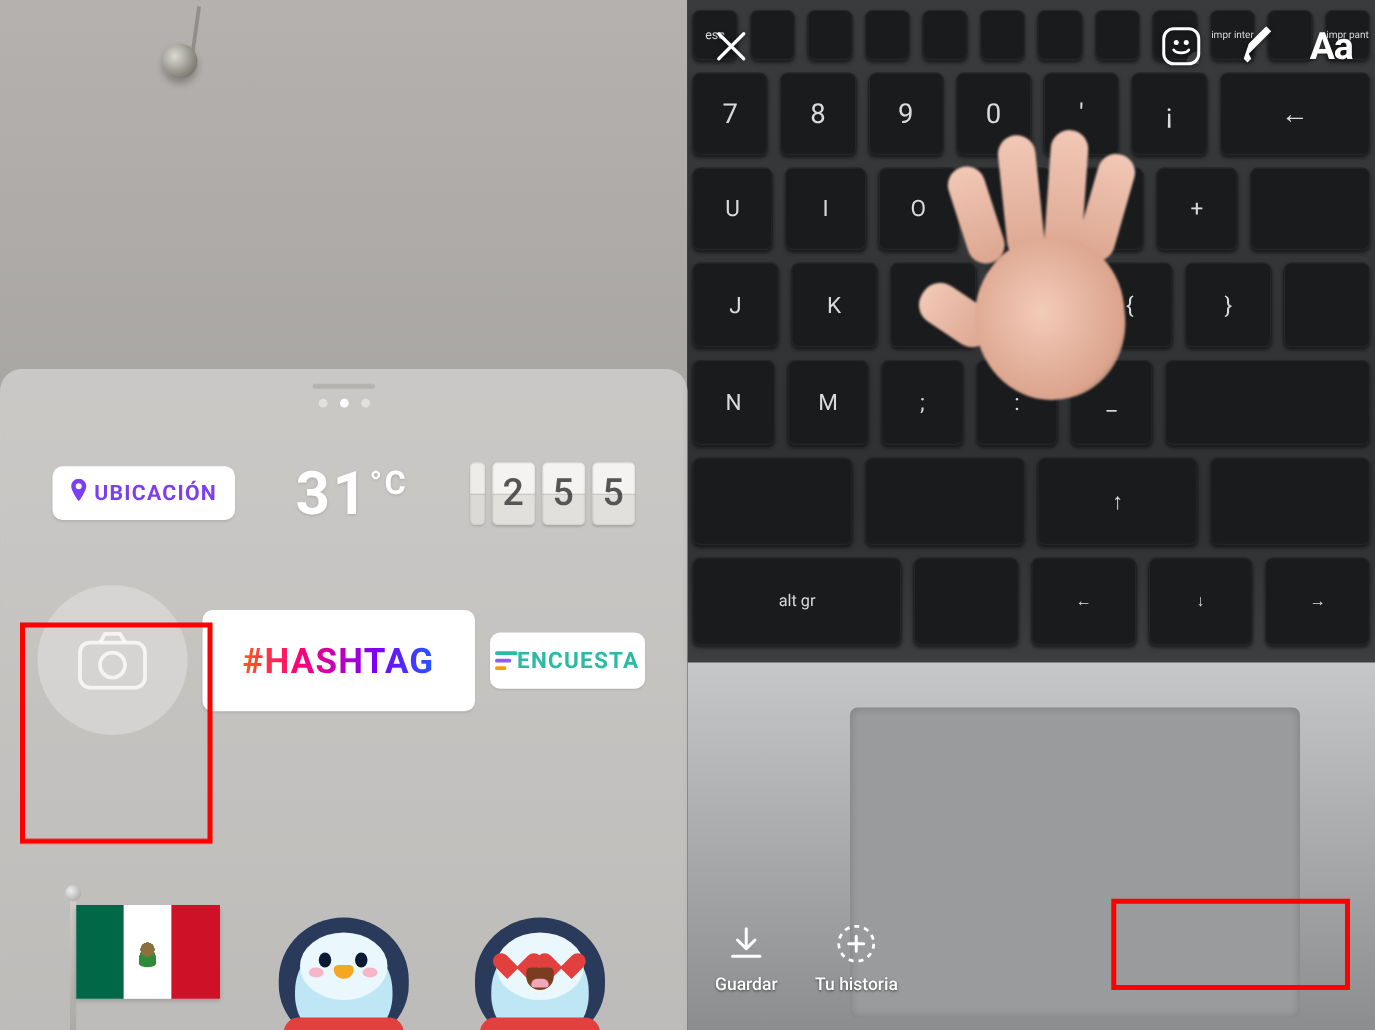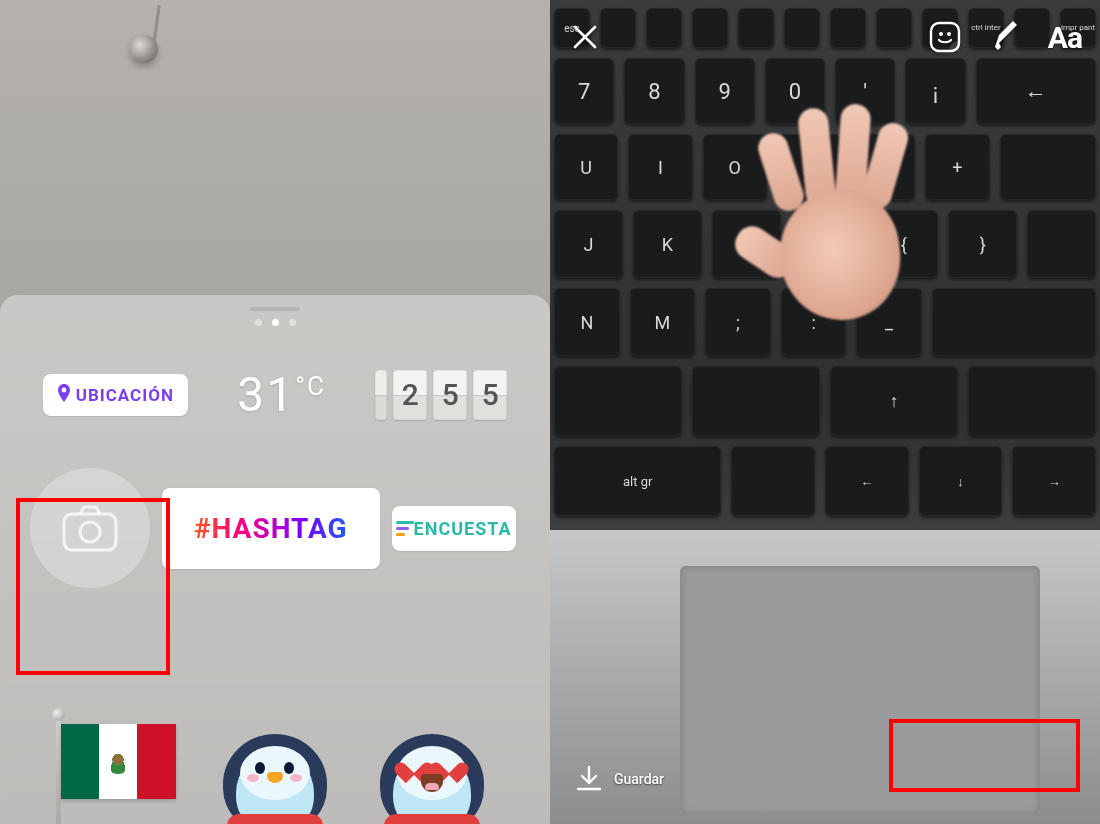--- a/index.html
+++ b/index.html
@@ -22,21 +22,21 @@
   .dot.active { background:#fff;}
 
   
   .row { display:flex; align-items:center; justify-content:space-around; padding:0 18px; }
   .row1 { margin-top:34px; }
 
   .pill { background:#fff; border-radius:8px; padding:10px 14px; font-weight:700; letter-spacing:1px; font-size:17px; display:flex; align-items:center; gap:5px; box-shadow:0 1px 2px rgba(0,0,0,.1);}
   .loc-pin { color:#7b3ff2; }
   .loc-text { color:#7b3ff2; }
 
-  .temp { color:#fff; font-size:48px; font-weight:400; letter-spacing:2px; text-shadow:0 1px 3px rgba(0,0,0,.15);}
+  .temp { color:#fff; font-size:48px; font-weight:700; letter-spacing:2px; text-shadow:0 1px 3px rgba(0,0,0,.15);}
   .temp sup{ font-size:26px; vertical-align:16px;}
 
   .flip { display:flex; gap:6px; align-items:center;}
   .flip-card { width:34px; height:50px; border-radius:4px; background:linear-gradient(#f4f3f1 49%,#e2e0dd 51%); box-shadow:0 1px 2px rgba(0,0,0,.15), inset 0 0 0 1px rgba(0,0,0,.05); position:relative; font-size:30px; font-weight:500; color:#555; display:flex; align-items:center; justify-content:center;}
   .flip-card::after{content:""; position:absolute; left:0; right:0; top:50%; height:1px; background:rgba(0,0,0,.1);}
   .flip-card.small{ width:12px; background:linear-gradient(#edece9 49%,#dcdad7 51%);}
 
   
   .row2 { margin-top:45px; align-items:center; gap:12px; justify-content:flex-start; padding:0 30px;}
   .cam-circle { width:120px; height:120px; border-radius:50%; background:rgba(255,255,255,.28); display:flex; align-items:center; justify-content:center;}
@@ -115,21 +115,21 @@
 
   
   .top-bar { position:absolute; top:14px; left:0; right:0; height:46px; display:flex; align-items:center; justify-content:space-between; padding:0 18px; }
   .top-right{ display:flex; align-items:center; gap:26px;text-align:center;}
   .ico { width:34px; height:34px; color:#fff; display:flex; align-items:center; justify-content:center;}
   .close-ico svg, .sticker-ico svg, .draw-ico svg { filter: drop-shadow(0 1px 2px rgba(0,0,0,.5)); }
   .aa { color:#fff; font-weight:700; font-size:30px; text-shadow:0 1px 2px rgba(0,0,0,.5); letter-spacing:-1px;}
 
   
   .bottom-bar { position:absolute; left:0; right:0; bottom:28px; display:flex; align-items:center; padding:0 22px; gap:30px;}
-  .bb-item { display:flex; flex-direction:row; align-items:center; gap:8px; color:#fff; font-size:14px; font-weight:500; text-shadow:0 1px 2px rgba(0,0,0,.6);}
+  .bb-item { display:flex; flex-direction:column; align-items:center; gap:8px; color:#fff; font-size:14px; font-weight:500; text-shadow:0 1px 2px rgba(0,0,0,.6);}
   .bb-item .ico{ width:34px; height:34px;}
   .spacer{ flex:1; }
   .send-btn { background:#fff; color:#000; font-weight:600; font-size:19px; border-radius:30px; height:54px; padding:0 22px 0 26px; display:flex; align-items:center; gap:6px; box-shadow:0 2px 6px rgba(0,0,0,.3);}
 
   .key.wide15{ flex:1.5;} .key.wide2{flex:2;} .key.wide25{flex:2.5;}
 </style>
 </head>
 <body>
 
 <div class="phone phone-left">
@@ -232,21 +232,21 @@
     <div class="key-row kr0">
       <div class="key">esc</div>
       <div class="key"></div>
         <div class="key"></div>
       <div class="key"></div>
         <div class="key"></div>
       <div class="key"></div>
         <div class="key"></div>
       <div class="key"></div>
         <div class="key"></div>
-      <div class="key" style="font-size:8px; line-height:1">ctrl inter</div>
+      <div class="key" style="font-size:8px; line-height:1">impr inter</div>
       <div class="key"></div>
       <div class="key" style="font-size:8px; line-height:1">impr pant</div>
     </div>
     <div class="key-row kr1">
       <div class="key">7</div>
       <div class="key">8</div>
       <div class="key">9</div>
       <div class="key">0</div>
       <div class="key">'</div>
       <div class="key">¡</div>
@@ -335,17 +335,26 @@
 
   <div class="bottom-bar">
     <div class="bb-item">
       <div class="ico">
         <svg width="30" height="30" viewBox="0 0 30 30">
             <path stroke="#fff" stroke-width="2.4" fill="none" stroke-linecap="round" d="M15 3v16m0 0l-7-7m7 7l7-7M4 25h22"></path>
           </svg>
       </div>
       <span>Guardar</span>
     </div>
+    <div class="bb-item">
+      <div class="ico">
+        <svg width="34" height="34" viewBox="0 0 34 34">
+          <circle cx="17" cy="17" r="14" fill="none" stroke="#fff" stroke-width="2.2" stroke-dasharray="4 4"></circle>
+          <path stroke="#fff" stroke-width="2.4" stroke-linecap="round" d="M17 11v12M11 17h12"></path>
+        </svg>
+      </div>
+      <span>Tu historia</span>
+    </div>
     <div class="spacer"></div>
   </div>
 
   <div class="hl hl2"></div>
 </div>
 
 </body></html>

